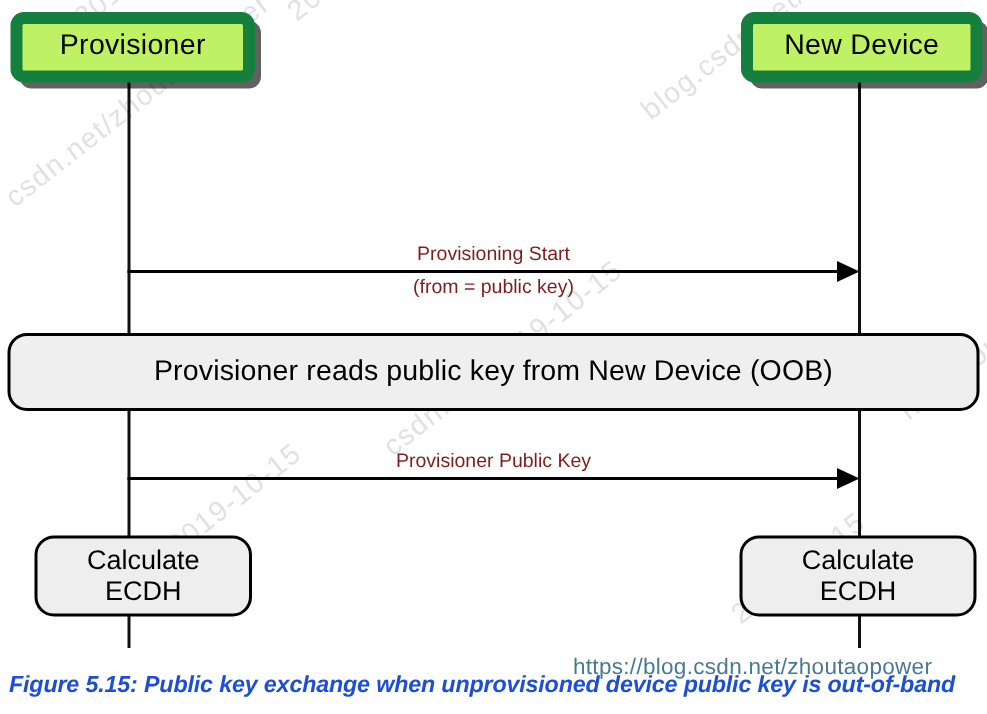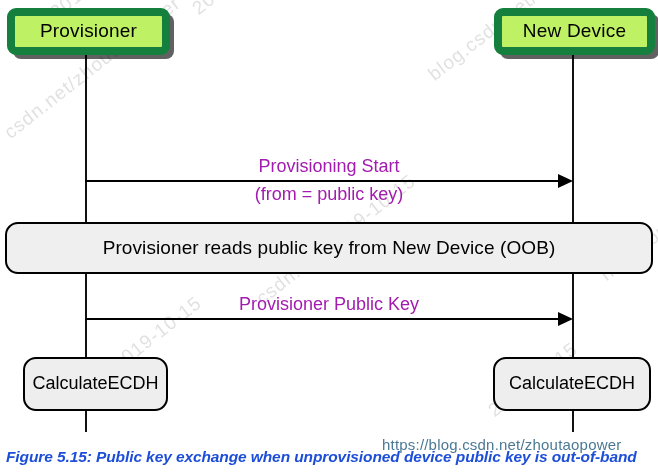--- a/index.html
+++ b/index.html
@@ -107,36 +107,36 @@
     width: 0;
     height: 0;
     border-top: 7px solid transparent;
     border-bottom: 7px solid transparent;
     border-left: 15px solid #000000;
   }
   .msg .msg-label {
     position: absolute;
     width: 100%;
     text-align: center;
-    font-size: 18px;
+    font-size: 13px;
     line-height: 1.15;
-    color: #a21caf;
+    color: #7f1d1d;
     white-space: nowrap;
   }
   .msg .msg-label.above { bottom: 5px; }
   .msg .msg-label.below { top: 4px; }
 
   
   .calc-box {
     position: absolute;
     background: #eeeeee;
     border: 2px solid #000000;
     border-radius: 13px;
     display: flex;
-    flex-direction: row;
+    flex-direction: column;
     align-items: center;
     justify-content: center;
     box-sizing: border-box;
   }
   .calc-box .line {
     font-size: 18px;
     line-height: 1.18;
     color: #000000;
   }
 

